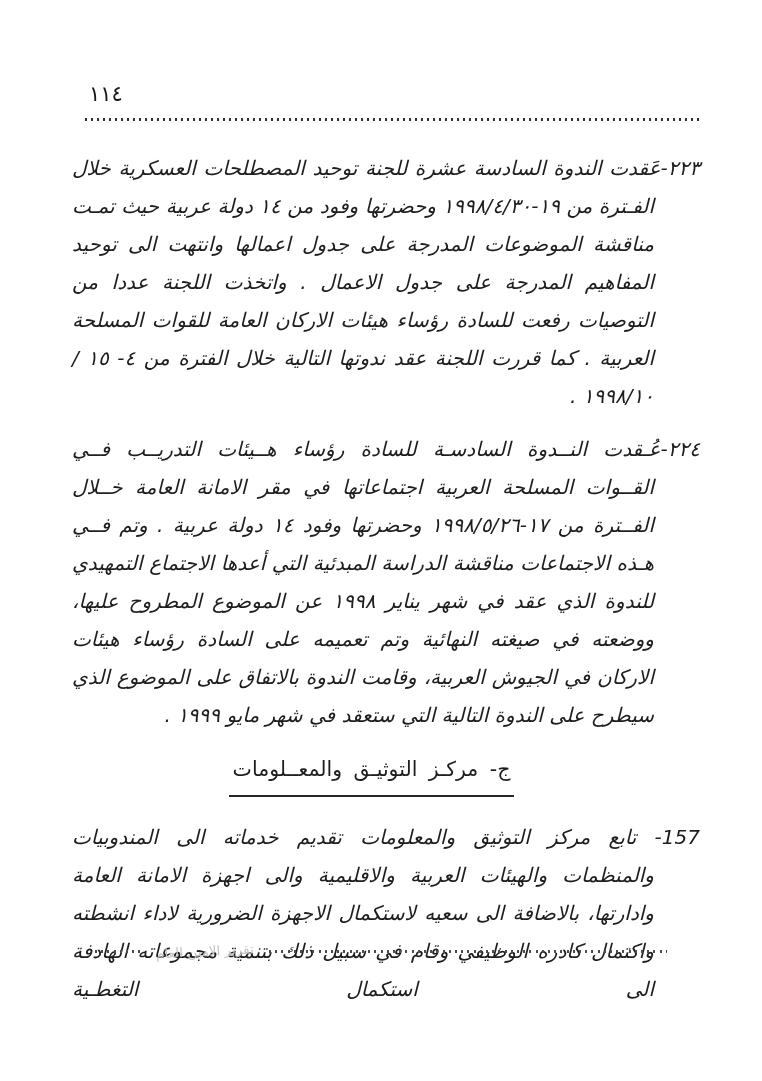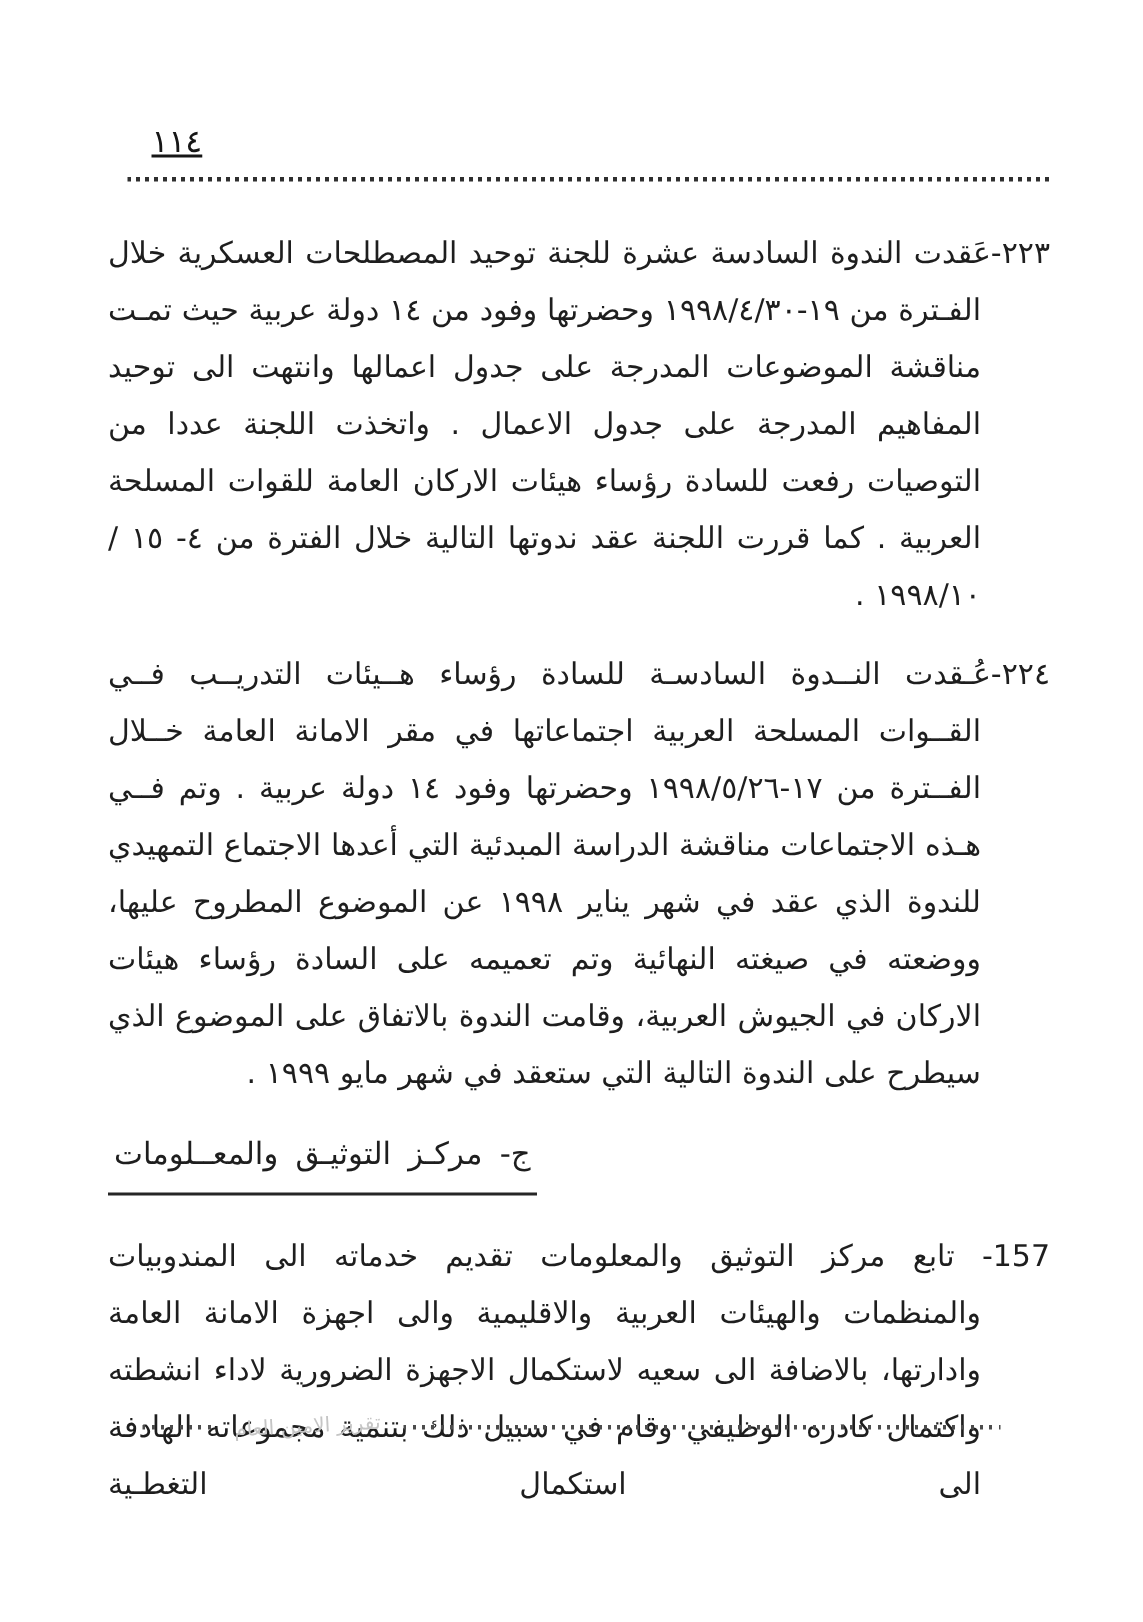--- a/index.html
+++ b/index.html
@@ -9,26 +9,25 @@
     height: 1081px;
     margin: 0 auto;
     background: #ffffff;
     overflow: hidden;
     font-family: "DejaVu Sans", sans-serif;
     color: #1e1e1e;
   }
   .page-number {
     position: absolute;
     top: 82px;
-    left: 101px;
+    left: 89px;
     font-size: 21px;
     letter-spacing: 5px;
     direction: rtl;
     color: #161616;
-    text-decoration: underline;
   }
   .top-divider {
     position: absolute;
     top: 118px;
     left: 85px;
     width: 617px;
     height: 3px;
     background: repeating-linear-gradient(90deg, #2f2f2f 0 2.4px, transparent 2.4px 6px);
   }
   .content {
@@ -38,26 +37,27 @@
     width: 628px;
     direction: rtl;
     text-align: justify;
     font-size: 20px;
     line-height: 38px;
   }
   .para {
     margin: 0 0 15px 0;
     padding-right: 46px;
     text-indent: -46px;
+    font-style: italic;
   }
   .para .marker { white-space: pre; }
   .justify-last { text-align-last: justify; }
   .heading-row {
     margin: 16px 29px 21px 0;
-    text-align: left;
+    text-align: center;
   }
   .heading-text {
     display: inline-block;
     padding: 0 4px 7px 4px;
     border-bottom: 2px solid #262626;
     font-size: 20.5px;
     word-spacing: 5px;
   }
   .footer {
     position: absolute;

